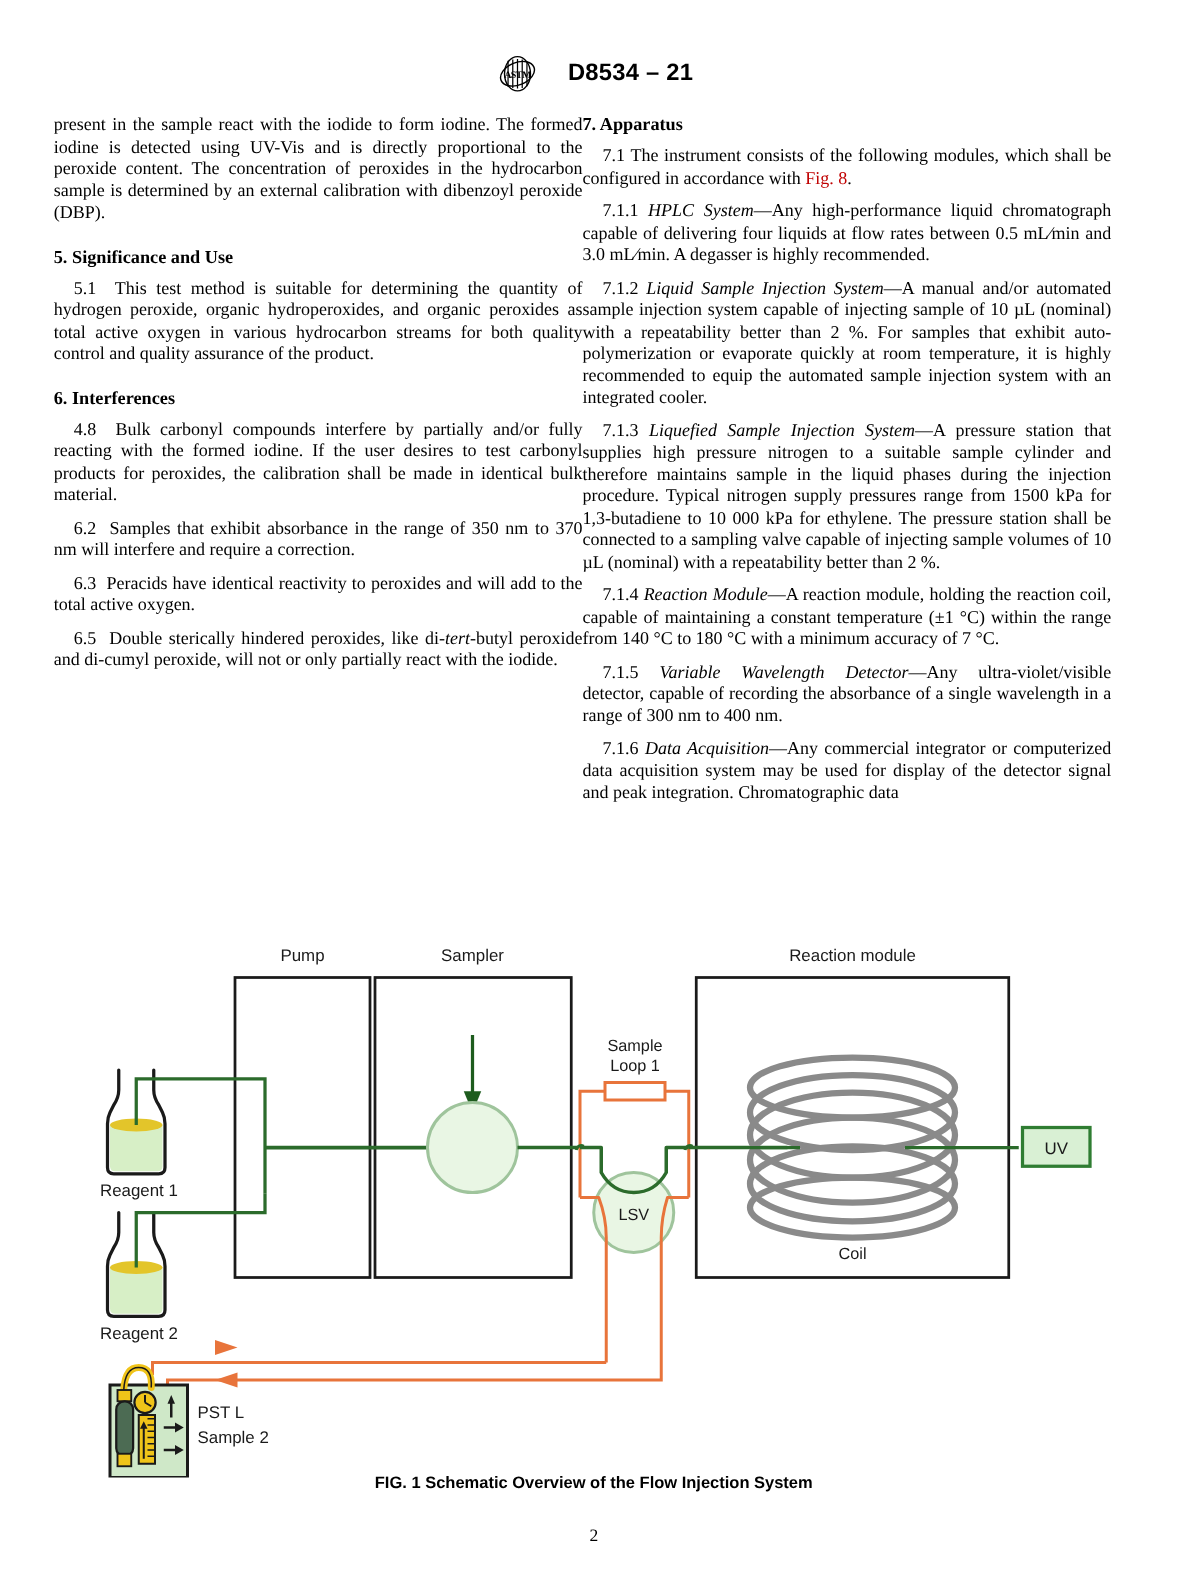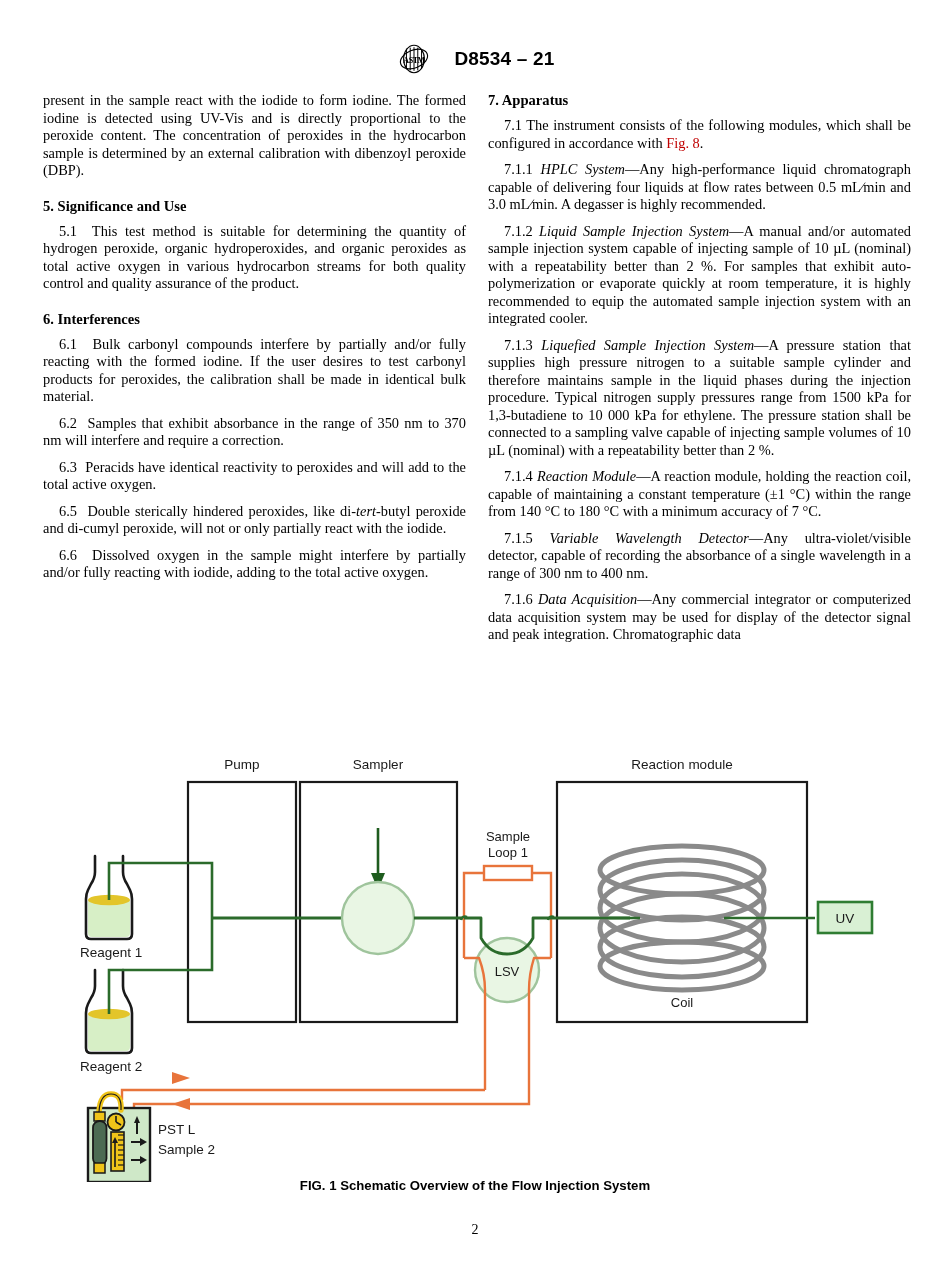--- a/index.html
+++ b/index.html
@@ -44,21 +44,20 @@
     letter-spacing: 0.2px;
     white-space: nowrap;
   }
   
   .columns {
     position: absolute;
     top: 92px;
     left: 43px;
     width: 868px;
     display: flex;
-    gap: 22px;
   }
   .col {
     width: 423px;
   }
   p.body-text {
     margin: 0 0 0 0;
     font-size: 14.4px;
     line-height: 17.5px;
     text-align: justify;
     text-justify: inter-word;
@@ -141,30 +140,29 @@
     <div class="col">
 
       <p class="body-text">present in the sample react with the iodide to form iodine. The formed iodine is detected using UV-Vis and is directly proportional to the peroxide content. The concentration of peroxides in the hydrocarbon sample is determined by an external calibration with dibenzoyl peroxide (DBP).</p>
 
       <h3 class="section-head">5.  Significance and Use</h3>
 
       <p class="body-text indent"><span>5.1</span>&nbsp; <span>This test method is suitable for determining the quantity of hydrogen peroxide, organic hydroperoxides, and organic peroxides as total active oxygen in various hydrocarbon streams for both quality control and quality assurance of the product.</span></p>
 
       <h3 class="section-head">6.  Interferences</h3>
 
-      <p class="body-text indent"><span>6.1</span>&nbsp; <span>Bulk carbonyl compounds interfere by partially and/or fully reacting with the formed iodine. If the user desires to test carbonyl products for peroxides, the calibration shall be made in identical bulk material.</span></p>
+      <p class="body-text indent"><span>4.8</span>&nbsp; <span>Bulk carbonyl compounds interfere by partially and/or fully reacting with the formed iodine. If the user desires to test carbonyl products for peroxides, the calibration shall be made in identical bulk material.</span></p>
 
       <p class="body-text indent gap"><span>6.2</span>&nbsp; <span>Samples that exhibit absorbance in the range of 350 nm to 370 nm will interfere and require a correction.</span></p>
 
       <p class="body-text indent gap"><span>6.3</span>&nbsp; <span>Peracids have identical reactivity to peroxides and will add to the total active oxygen.</span></p>
 
 
       <p class="body-text indent gap"><span>6.5</span>&nbsp; Double sterically hindered peroxides, like di-<span class="it">tert</span>-butyl peroxide and di-cumyl peroxide, will not or only partially react with the iodide.</p>
 
-      <p class="body-text indent gap"><span>6.6</span>&nbsp; <span>Dissolved oxygen in the sample might interfere by partially and/or fully reacting with iodide, adding to the total active oxygen.</span></p>
 
     </div>
 
     <div class="col">
 
       <h3 class="section-head first" style="margin-top:0">7.  Apparatus</h3>
 
       <p class="body-text indent"><span>7.1</span> The instrument consists of the following modules, which shall be configured in accordance with <span class="red">Fig. 8</span>.</p>
 
       <p class="body-text indent gap"><span>7.1.1</span> <span class="it">HPLC System</span><span>—Any high-performance liquid chromatograph capable of delivering four liquids at flow rates between 0.5 mL∕min and 3.0 mL∕min. A degasser is highly recommended.</span></p>

